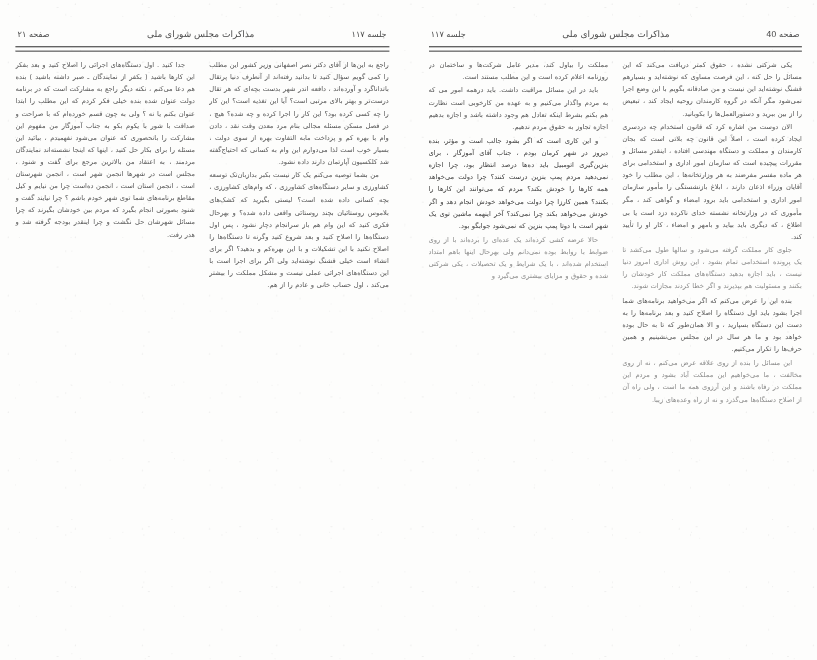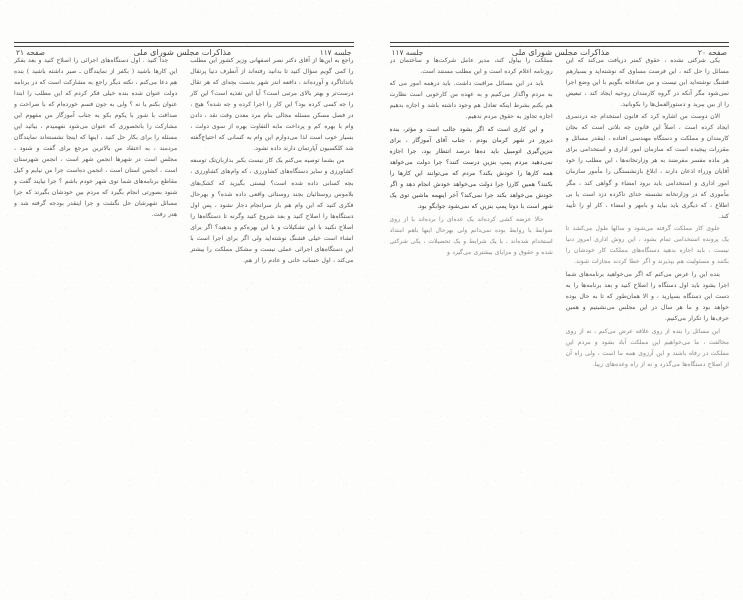--- a/index.html
+++ b/index.html
@@ -59,21 +59,20 @@
     font-size: 7.4px;
     font-weight: normal;
     color: #2b2b2b;
     letter-spacing: .3px;
     white-space: nowrap;
     opacity: .86;
   }
   .head-item.head-title {
     font-size: 8.2px;
     letter-spacing: .6px;
-    margin-top: 21px;
   }
   .head-rule {
     margin-top: 1.5px;
     height: 3px;
     border-top: 1.2px solid #2a2a2a;
     border-bottom: 0.8px solid #3a3a3a;
     opacity: .9;
   }
 
   
@@ -109,21 +108,21 @@
   .page-tail { height: 26px; }
 </style>
 </head>
 <body>
 
 <div id="scan-spread">
 
   <div class="scan-page page-right">
 
     <div class="page-header">
-      <span class="head-item head-page-number">صفحه ۲۰</span>
+      <span class="head-item head-page-number">صفحه 40</span>
       <span class="head-item head-title">مذاکرات مجلس شورای ملی</span>
       <span class="head-item head-session">جلسه ۱۱۷</span>
     </div>
     <div class="head-rule"></div>
 
     <div class="page-body">
 
       <div class="text-column">
         <p class="col-para indented">یکی شرکتی نشده ، حقوق کمتر دریافت می‌کند که این مسائل را حل کنه ، این فرصت مساوی که نوشته‌اید و بسیارهم قشنگ نوشته‌اید این نیست و من صادقانه بگویم با این وضع اجرا نمی‌شود مگر آنکه در گروه کارمندان روحیه ایجاد کند ، تبعیض را از بین ببرید و دستورالعمل‌ها را بکوبانید.</p>
         <p class="col-para indented">الان دوست من اشاره کرد که قانون استخدام چه دردسری ایجاد کرده است ، اصلاً این قانون چه بلاتی است که بجان کارمندان و مملکت و دستگاه مهندسی افتاده ، اینقدر مسائل و مقررات پیچیده است که سازمان امور اداری و استخدامی برای هر ماده مفسر مفرضند به هر وزارتخانه‌ها ، این مطلب را خود آقایان وزراء اذعان دارند ، ابلاغ بازنشستگی را مأمور سازمان امور اداری و استخدامی باید برود امضاء و گواهی کند ، مگر مأموری که در وزارتخانه نشسته خدای ناکرده دزد است یا بی اطلاع ، که دیگری باید بیاید و بامهر و امضاء ، کار او را تأیید کند.</p>

